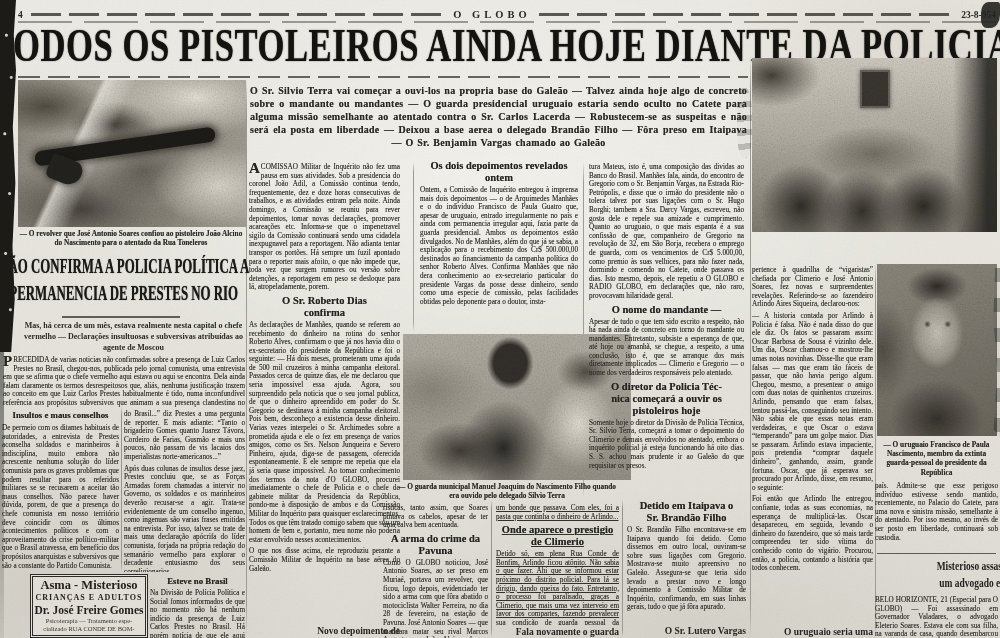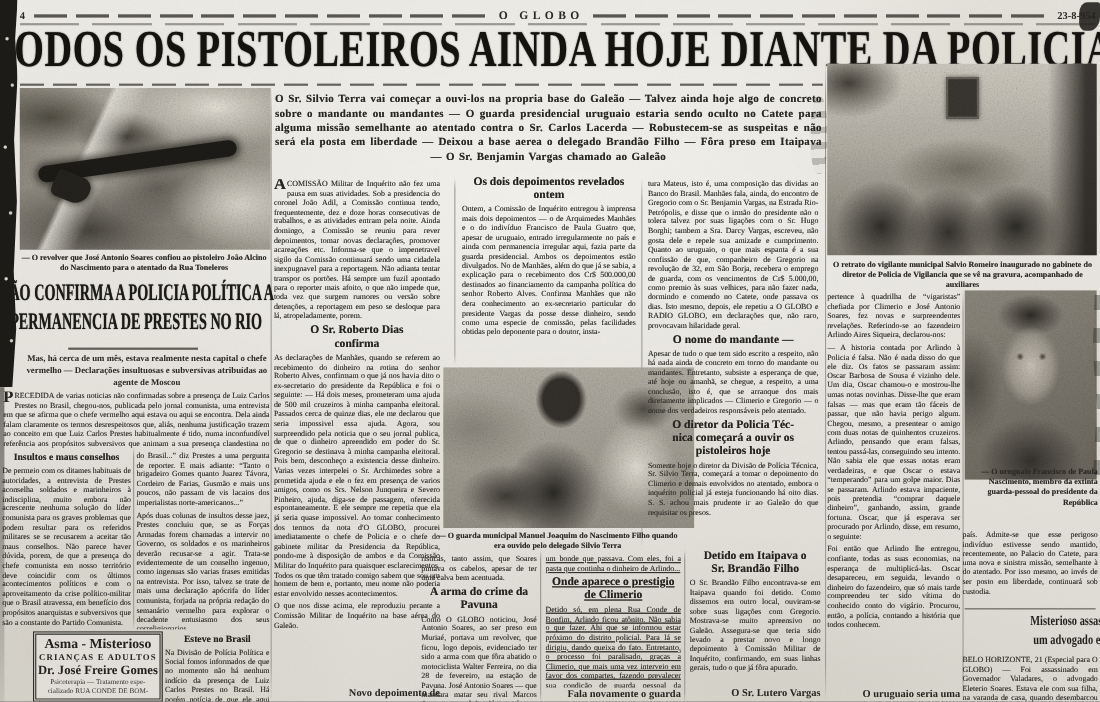--- a/index.html
+++ b/index.html
@@ -266,33 +266,32 @@
       <div>Sr. Brandão Filho</div>
     </div>
     <p>O Sr. Brandão Filho encontrava-se em Itaipava quando foi detido. Como dissemos em outro local, ouviram-se sobre suas ligações com Gregorio. Mostrava-se muito apreensivo no Galeão. Assegura-se que teria sido levado a prestar novo e longo depoimento à Comissão Militar de Inquérito, confirmando, em suas linhas gerais, tudo o que já fôra apurado.</p>
   </div>
   <div class="abs subcut" style="left:627px;top:626px;width:119px;height:12px;">O Sr. Lutero Vargas</div>
 
   <div class="abs photo photo3" style="left:752px;top:58px;width:245px;height:174px;">
     <i class="wall-portrait"></i>
     <i class="ph-grain"></i>
   </div>
-  <div class="abs cap" style="left:752px;top:236px;width:246px;height:26px;">O retrato do vigilante municipal Salvio Romeiro inaugurado no gabinete do diretor de Policia de Vigilancia que se vê na gravura, acompanhado de auxiliares</div>
 
   <div class="abs txt" style="left:752px;top:266px;width:121px;height:358px;">
     <p>pertence à quadrilha de “vigaristas” chefiada por Climerio e José Antonio Soares, fez novas e surpreendentes revelações. Referindo-se ao fazendeiro Arlindo Aires Siqueira, declarou-nos:</p>
     <p>— A historia contada por Arlindo à Policia é falsa. Não é nada disso do que ele diz. Os fatos se passaram assim: Oscar Barbosa de Sousa é vizinho dele. Um dia, Oscar chamou-o e mostrou-lhe umas notas novinhas. Disse-lhe que eram falsas — mas que eram tão fáceis de passar, que não havia perigo algum. Chegou, mesmo, a presentear o amigo com duas notas de quinhentos cruzeiros. Arlindo, pensando que eram falsas, tentou passá-las, conseguindo seu intento. Não sabia ele que essas notas eram verdadeiras, e que Oscar o estava “temperando” para um golpe maior. Dias se passaram. Arlindo estava impaciente, pois pretendia “comprar daquele dinheiro”, ganhando, assim, grande fortuna. Oscar, que já esperava ser procurado por Arlindo, disse, em resumo, o seguinte:</p>
     <p>Foi então que Arlindo lhe entregou, confiante, todas as suas economias, na esperança de multiplicá-las. Oscar desapareceu, em seguida, levando o dinheiro do fazendeiro, que só mais tarde compreendeu ter sido vítima do conhecido conto do vigário. Procurou, então, a polícia, contando a história que todos conhecem.</p>
   </div>
   <div class="abs subcut" style="left:752px;top:627px;width:121px;height:11px;">O uruguaio seria uma reserva</div>
 
   <div class="abs photo photo4" style="left:877px;top:264px;width:120px;height:172px;">
     <i class="ph-grain"></i>
   </div>
-  <div class="abs cap" style="left:875px;top:424px;width:123px;height:38px;text-align:right;">— O uruguaio Francisco de Paula Nascimento, membro da extinta guarda-pessoal do presidente da República</div>
+  <div class="abs cap" style="left:875px;top:440px;width:123px;height:38px;text-align:center;">— O uruguaio Francisco de Paula Nascimento, membro da extinta guarda-pessoal do presidente da República</div>
   <div class="abs txt" style="left:875px;top:482px;width:123px;height:68px;">país. Admite-se que esse perigoso indivíduo estivesse sendo mantido, recentemente, no Palacio do Catete, para uma nova e sinistra missão, semelhante à do atentado. Por isso mesmo, ao invés de ser posto em liberdade, continuará sob custodia.</div>
   <div class="abs hr-solid" style="left:877px;top:553px;width:119px;height:1px;"></div>
   <div class="abs hlF">
     <div class="line">
         <span>Misterioso assassinato de</span>
       </div>
     <div class="line">
         <span>um advogado em Minas</span>
       </div>
   </div>

